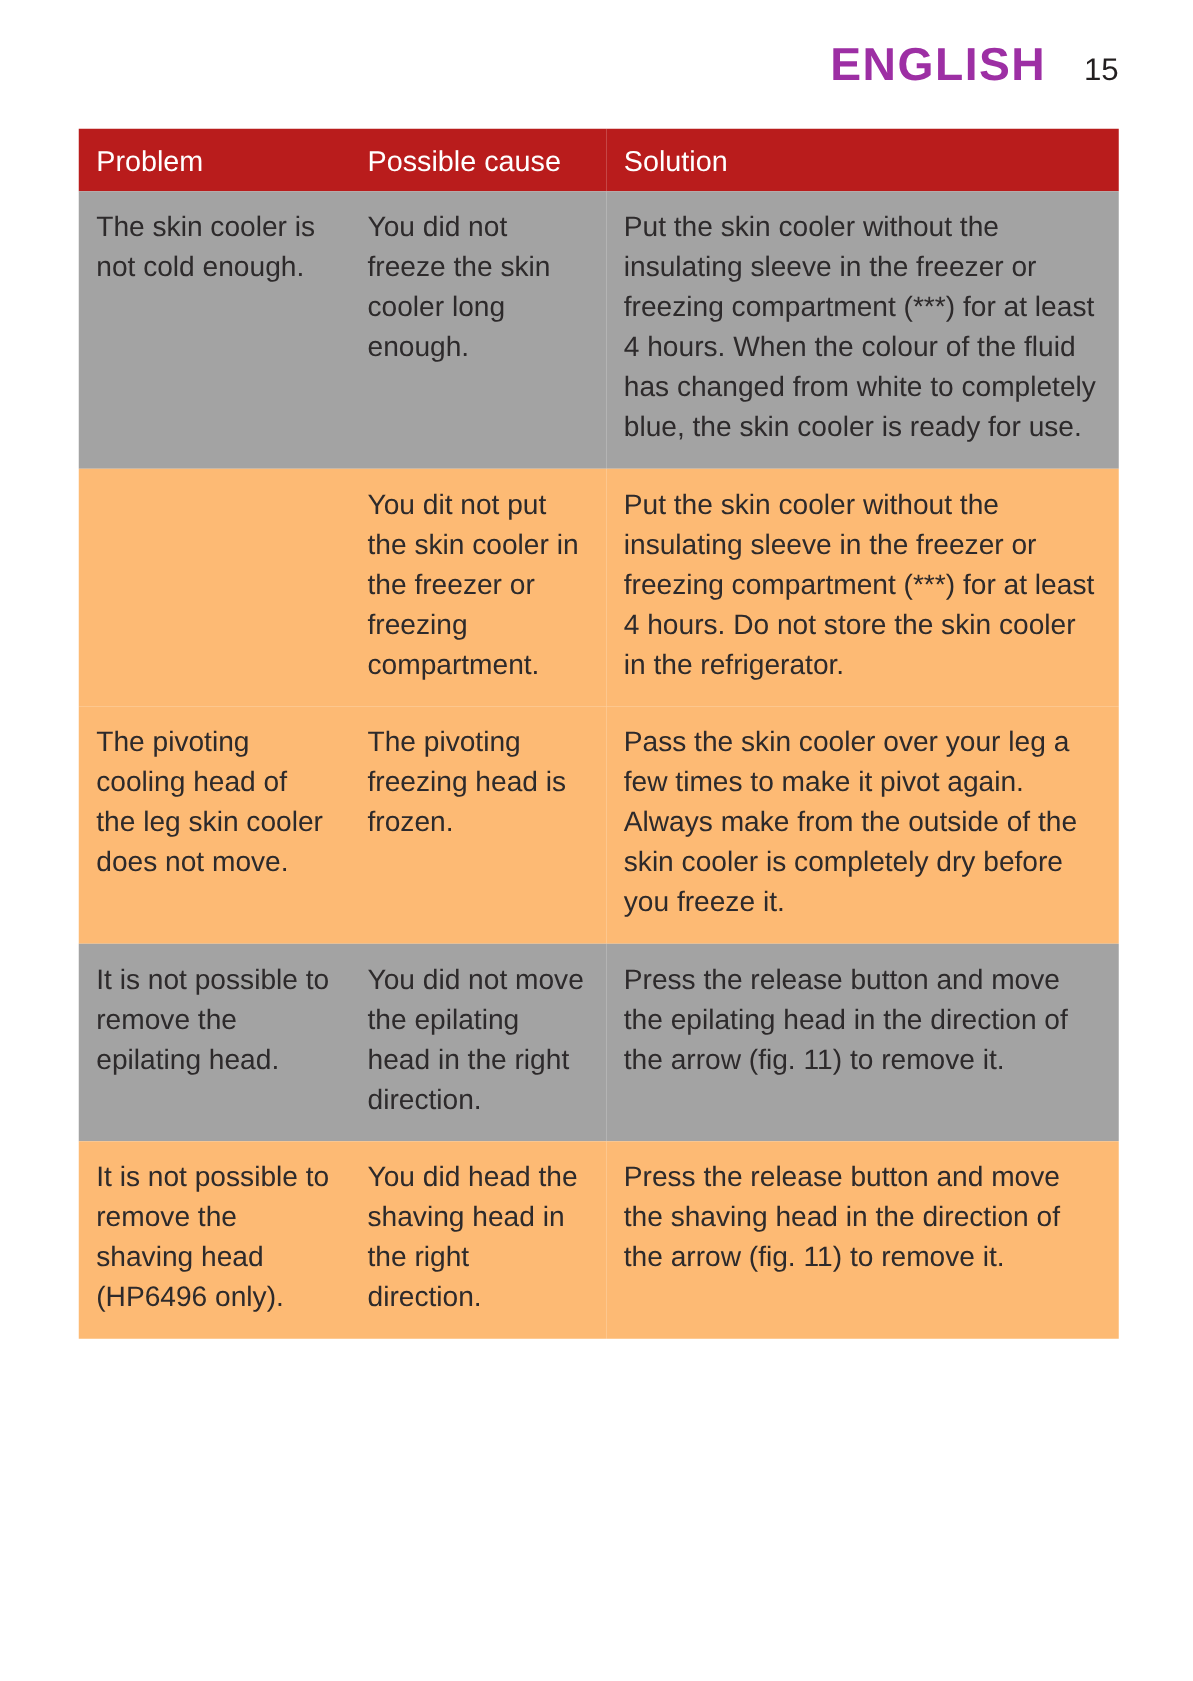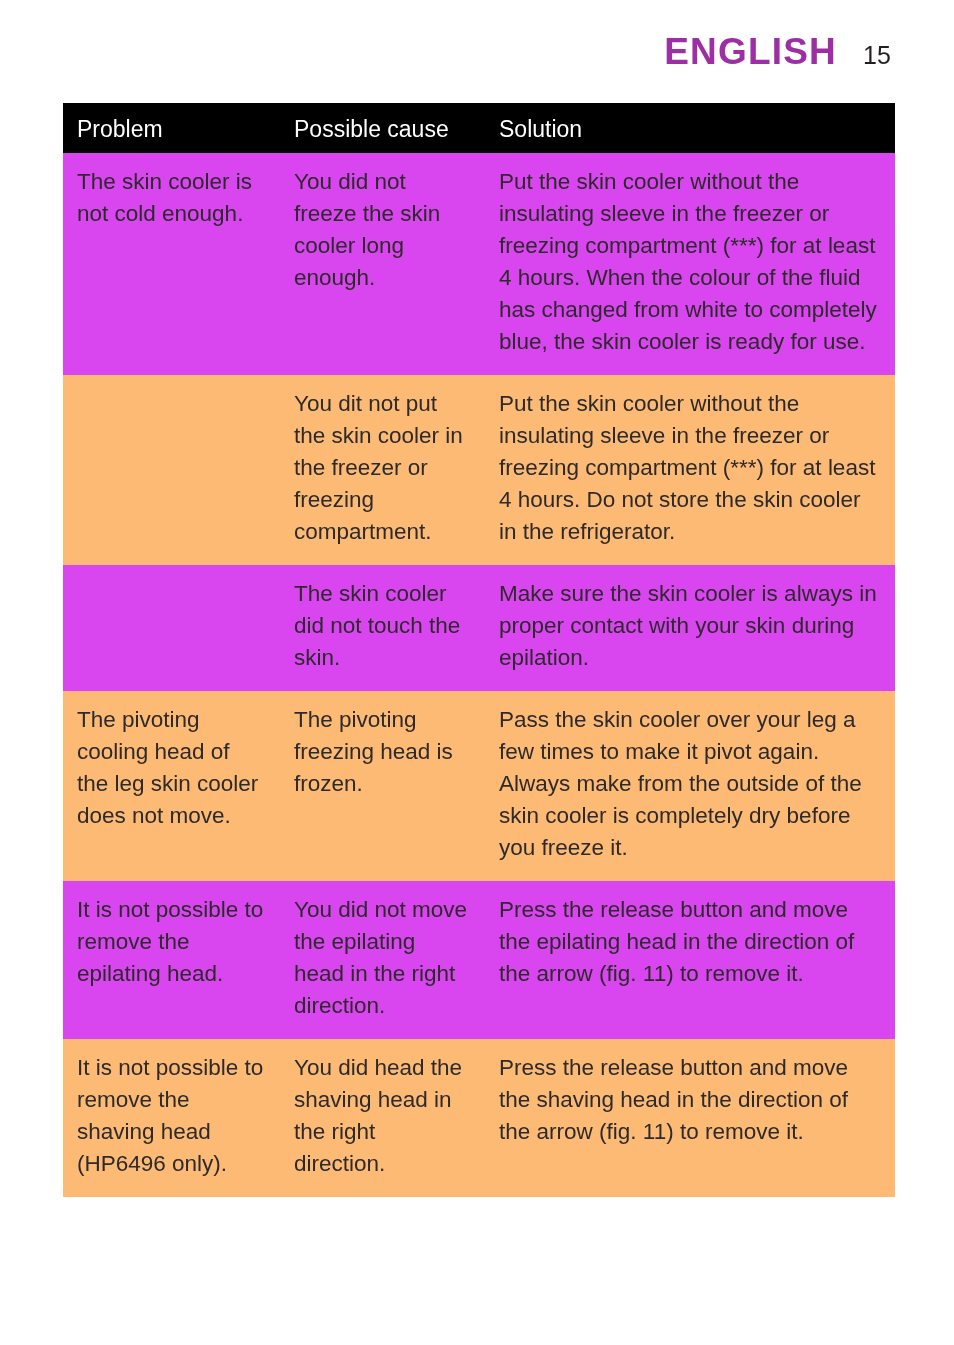--- a/index.html
+++ b/index.html
@@ -39,20 +39,21 @@
     letter-spacing: 1.2px;
     color: #9d2fa4;
     line-height: 1;
   }
   .rh-page {
     font-size: 25px;
     font-weight: normal;
     color: #231f20;
     line-height: 1;
     min-width: 32px;
+    text-align: right;
   }
 
   
   .table {
     position: absolute;
     left: 63px;
     top: 103px;
     width: 832px;
     border-collapse: collapse;
     table-layout: fixed;
@@ -66,42 +67,42 @@
   .table td {
     vertical-align: top;
     padding: 0;
     border: 0;
     font-weight: normal;
     text-align: left;
   }
 
   
   .thead-row th {
-    background: #000000;
+    background: #b91c1c;
     color: #ffffff;
     font-size: 23px;
     line-height: 1;
     height: 50px;
     padding: 15px 14px 0 14px;
     box-sizing: border-box;
   }
   .thead-row th:first-child { padding-left: 14px; }
 
   
   .table tbody td {
     font-size: 22.5px;
     line-height: 32px;
     color: #2d2a2b;
     padding: 13px 16px 17px 14px;
     box-sizing: border-box;
   }
   .table tbody td.col-solution {
   }
 
-  tr.row-tint td { background: #d946ef; }
+  tr.row-tint td { background: #a3a3a3; }
   tr.row-plain td { background: #fdba74; }
 
   .cell-text {
     display: block;
     white-space: pre-line;
   }
 </style>
 </head>
 <body>
 
@@ -144,31 +145,20 @@
           <span class="cell-text"></span>
         </td>
         <td class="col-cause">
           <span class="cell-text">You dit not put the skin cooler in the freezer or freezing compartment.</span>
         </td>
         <td class="col-solution">
           <span class="cell-text">Put the skin cooler without the insulating sleeve in the freezer or freezing compartment (***) for at least 4 hours. Do not store the skin cooler in the refrigerator.</span>
         </td>
       </tr>
 
-      <tr class="row-tint">
-        <td class="col-problem">
-          <span class="cell-text"></span>
-        </td>
-        <td class="col-cause">
-          <span class="cell-text">The skin cooler did not touch the skin.</span>
-        </td>
-        <td class="col-solution">
-          <span class="cell-text">Make sure the skin cooler is always in proper contact with your skin during epilation.</span>
-        </td>
-      </tr>
 
       <tr class="row-plain">
         <td class="col-problem">
           <span class="cell-text">The pivoting cooling head of the leg skin cooler does not move.</span>
         </td>
         <td class="col-cause">
           <span class="cell-text">The pivoting freezing head is frozen.</span>
         </td>
         <td class="col-solution">
           <span class="cell-text">Pass the skin cooler over your leg a few times to make it pivot again. Always make from the outside of the skin cooler is completely dry before you freeze it.</span>

